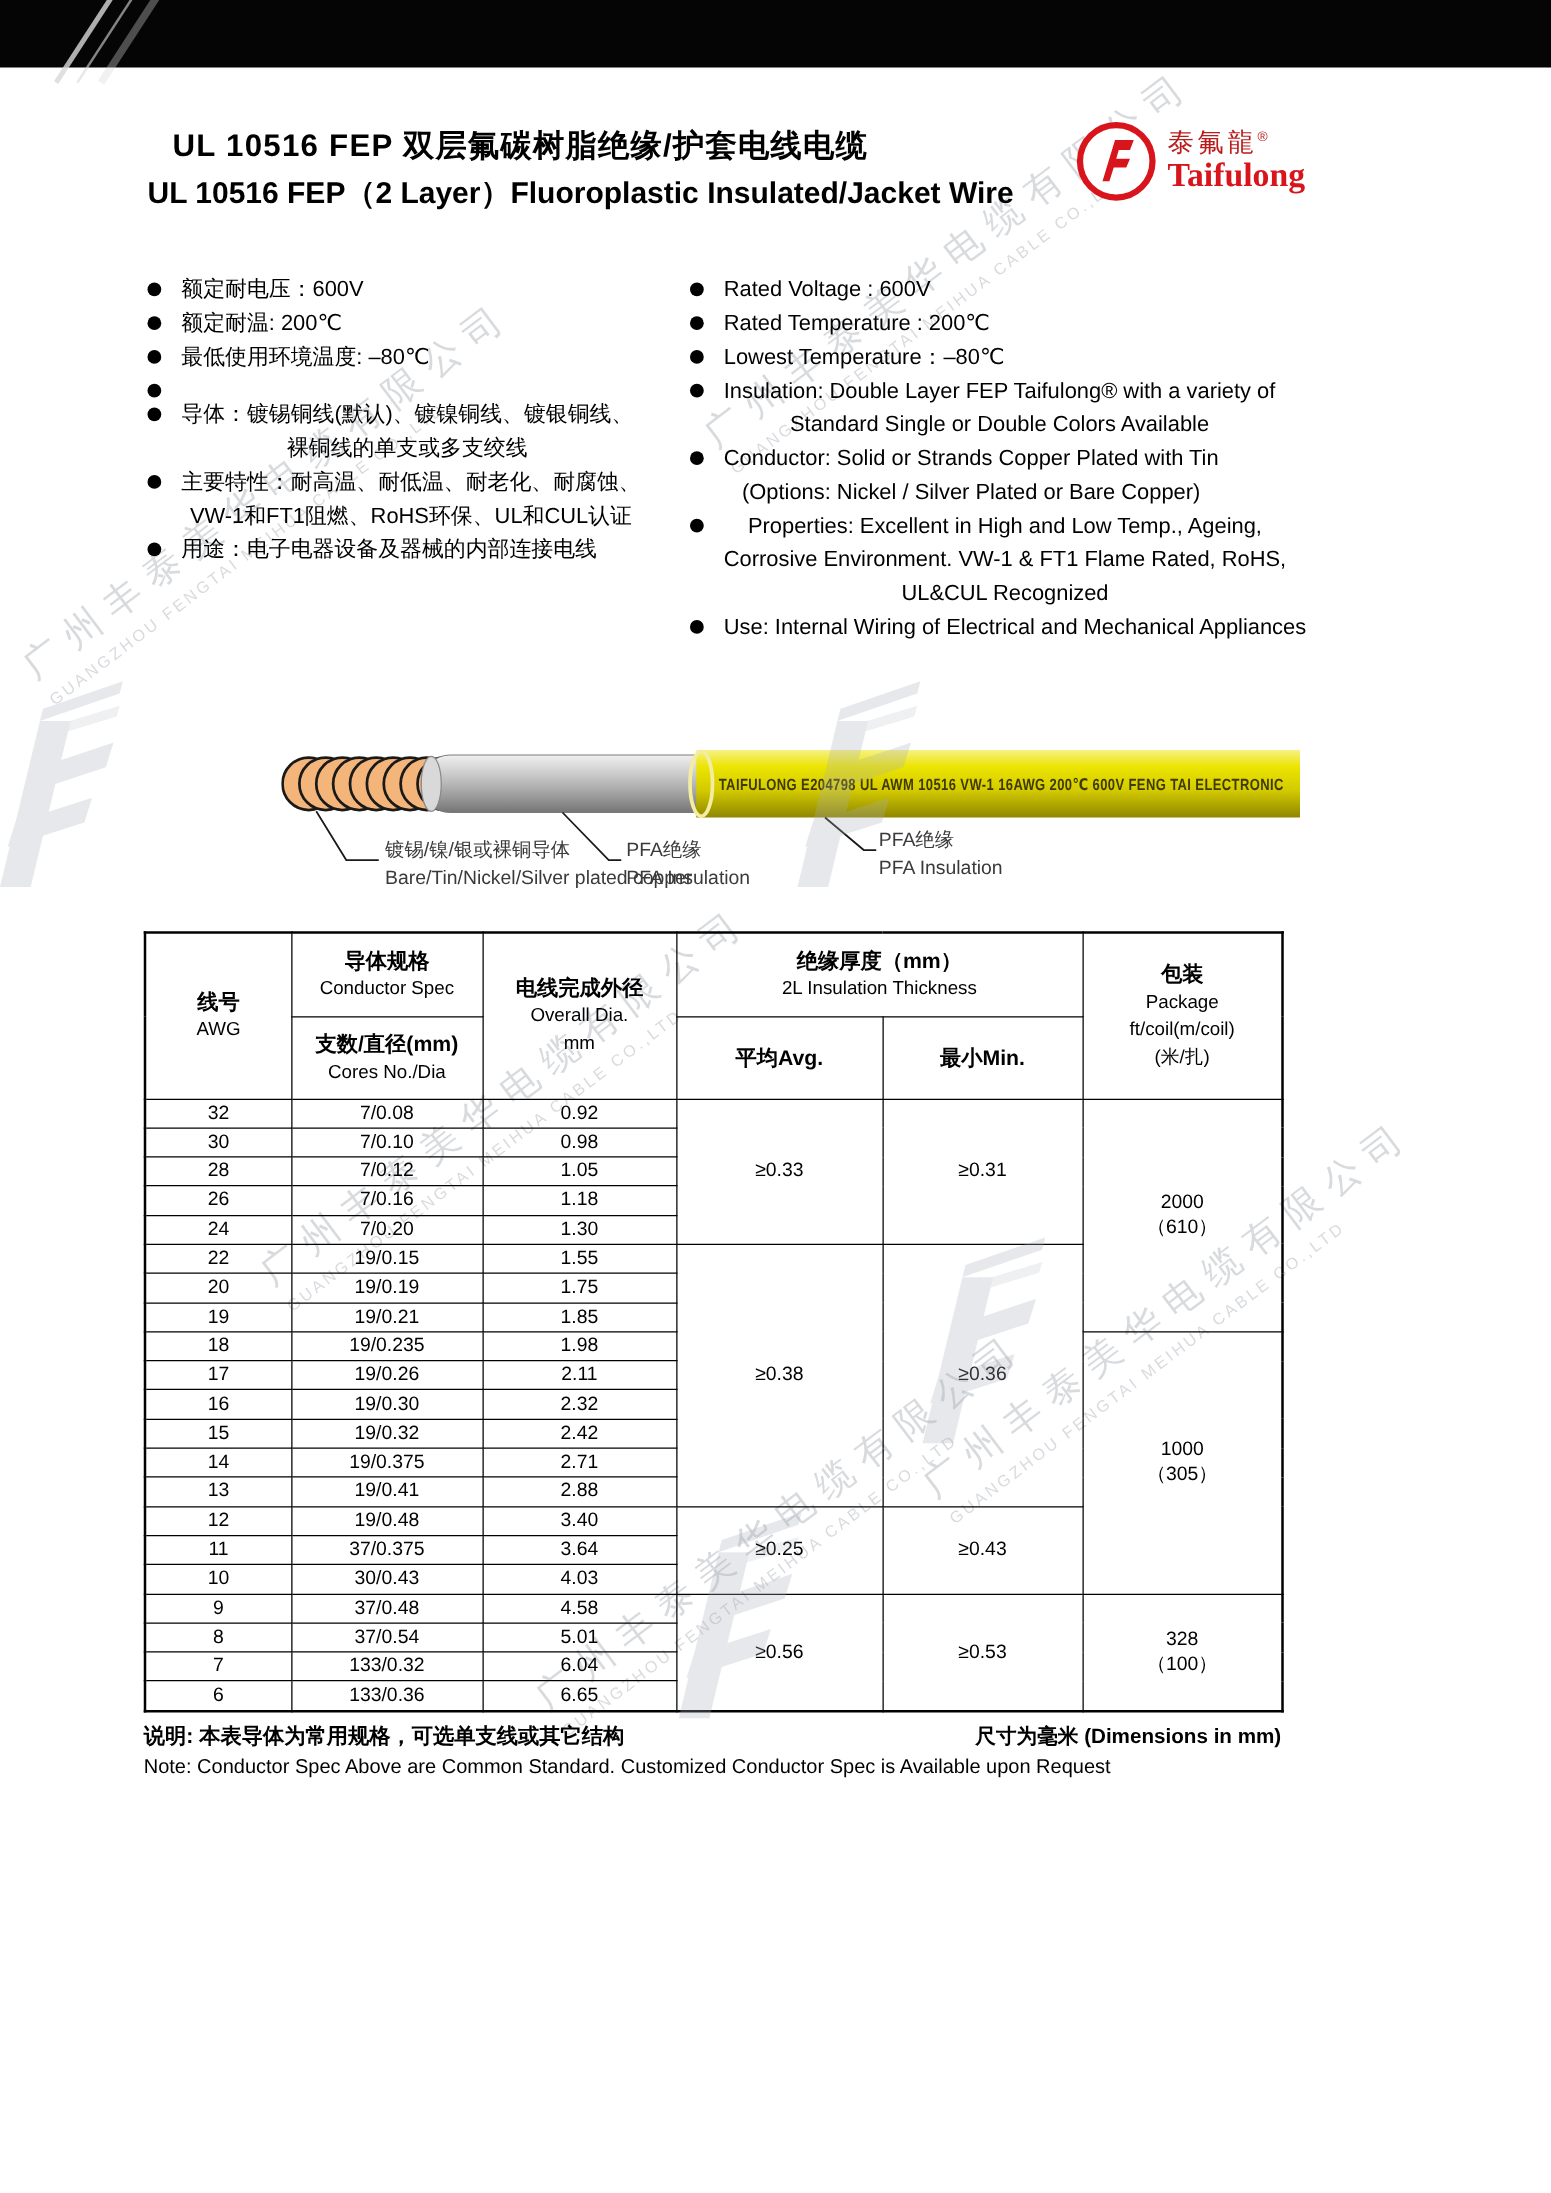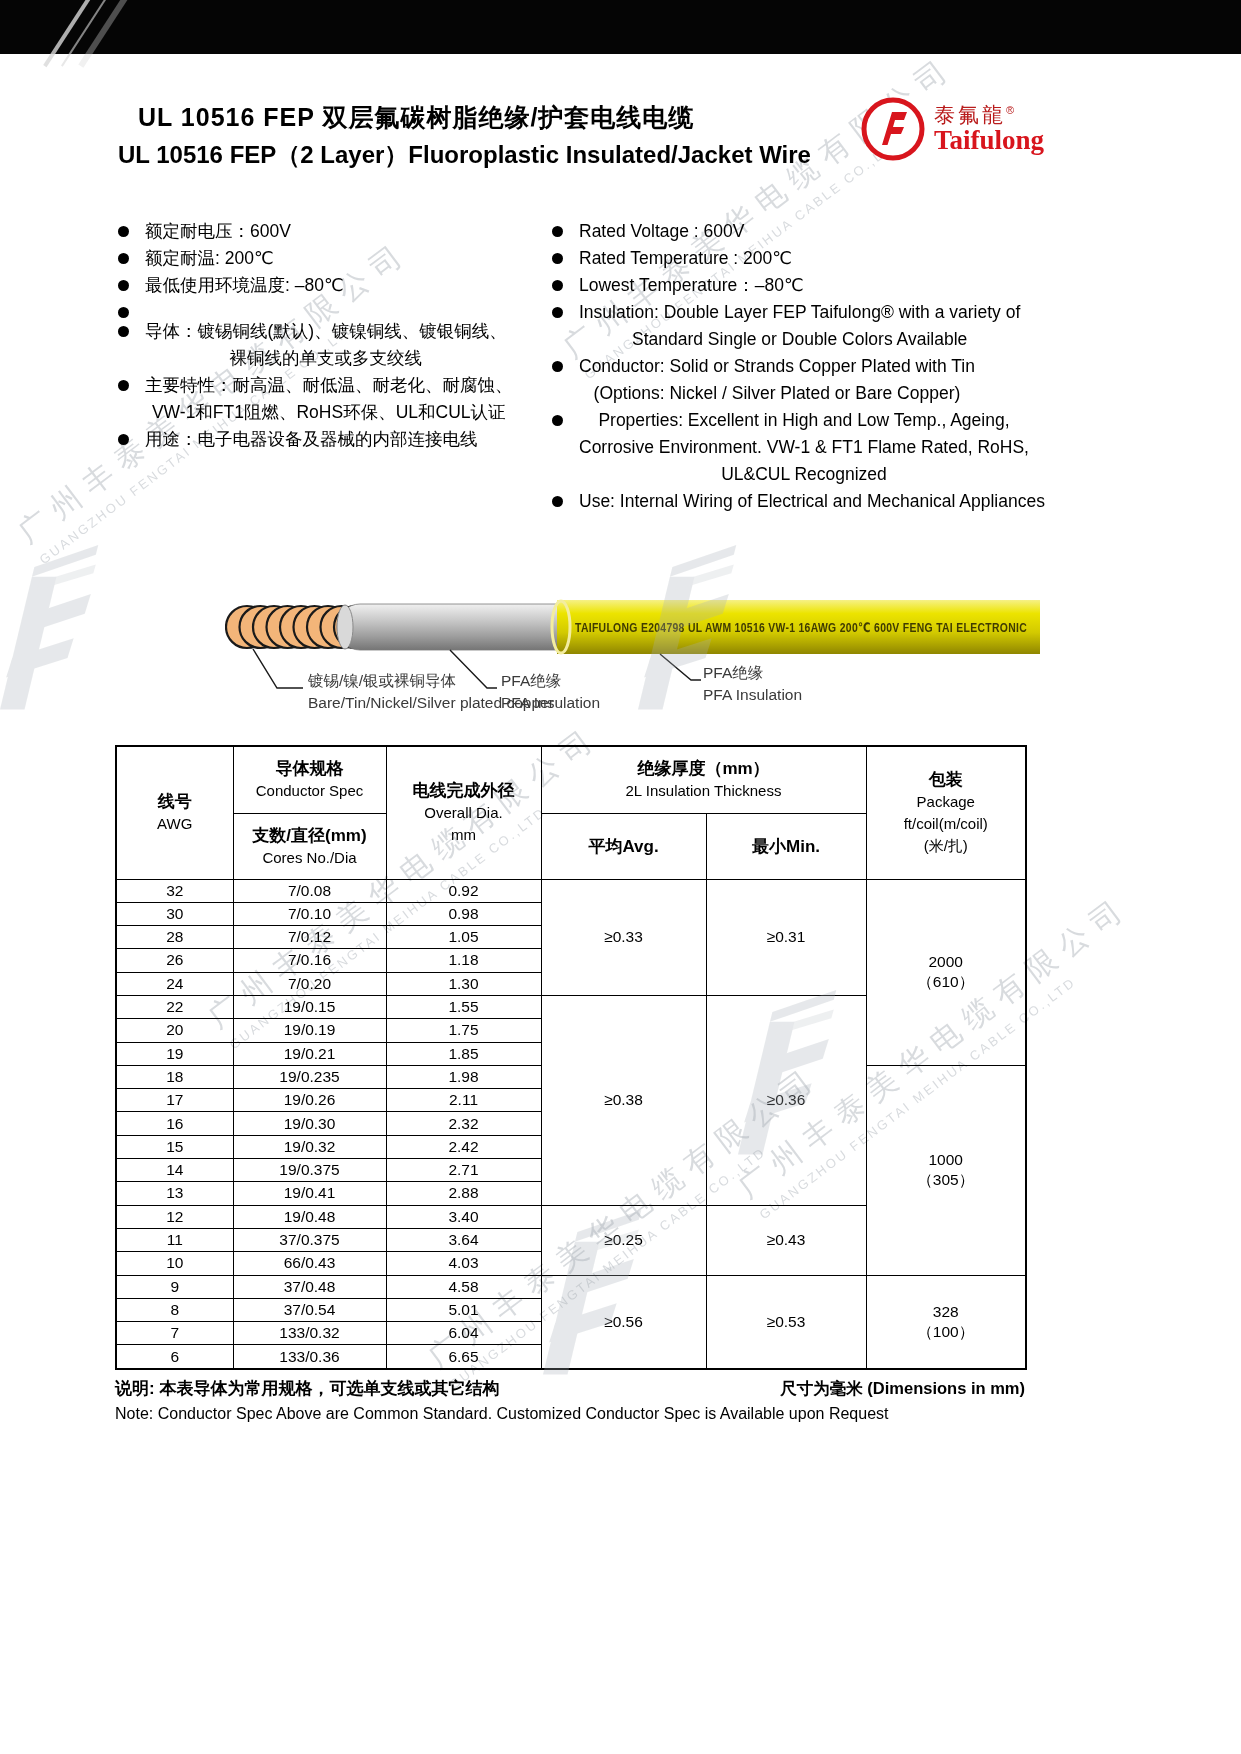--- a/index.html
+++ b/index.html
@@ -387,21 +387,21 @@
             <td rowspan="3">≥0.25</td>
             <td rowspan="3">≥0.43</td>
           </tr>
           <tr>
             <td>11</td>
             <td>37/0.375</td>
             <td>3.64</td>
           </tr>
           <tr>
             <td>10</td>
-            <td>66/0.43</td>
+            <td>30/0.43</td>
             <td>4.03</td>
           </tr>
           <tr>
             <td>9</td>
             <td>37/0.48</td>
             <td>4.58</td>
             <td rowspan="4">≥0.56</td>
             <td rowspan="4">≥0.53</td>
             <td rowspan="4" class="pkg">328<br>（100）</td>
           </tr>

